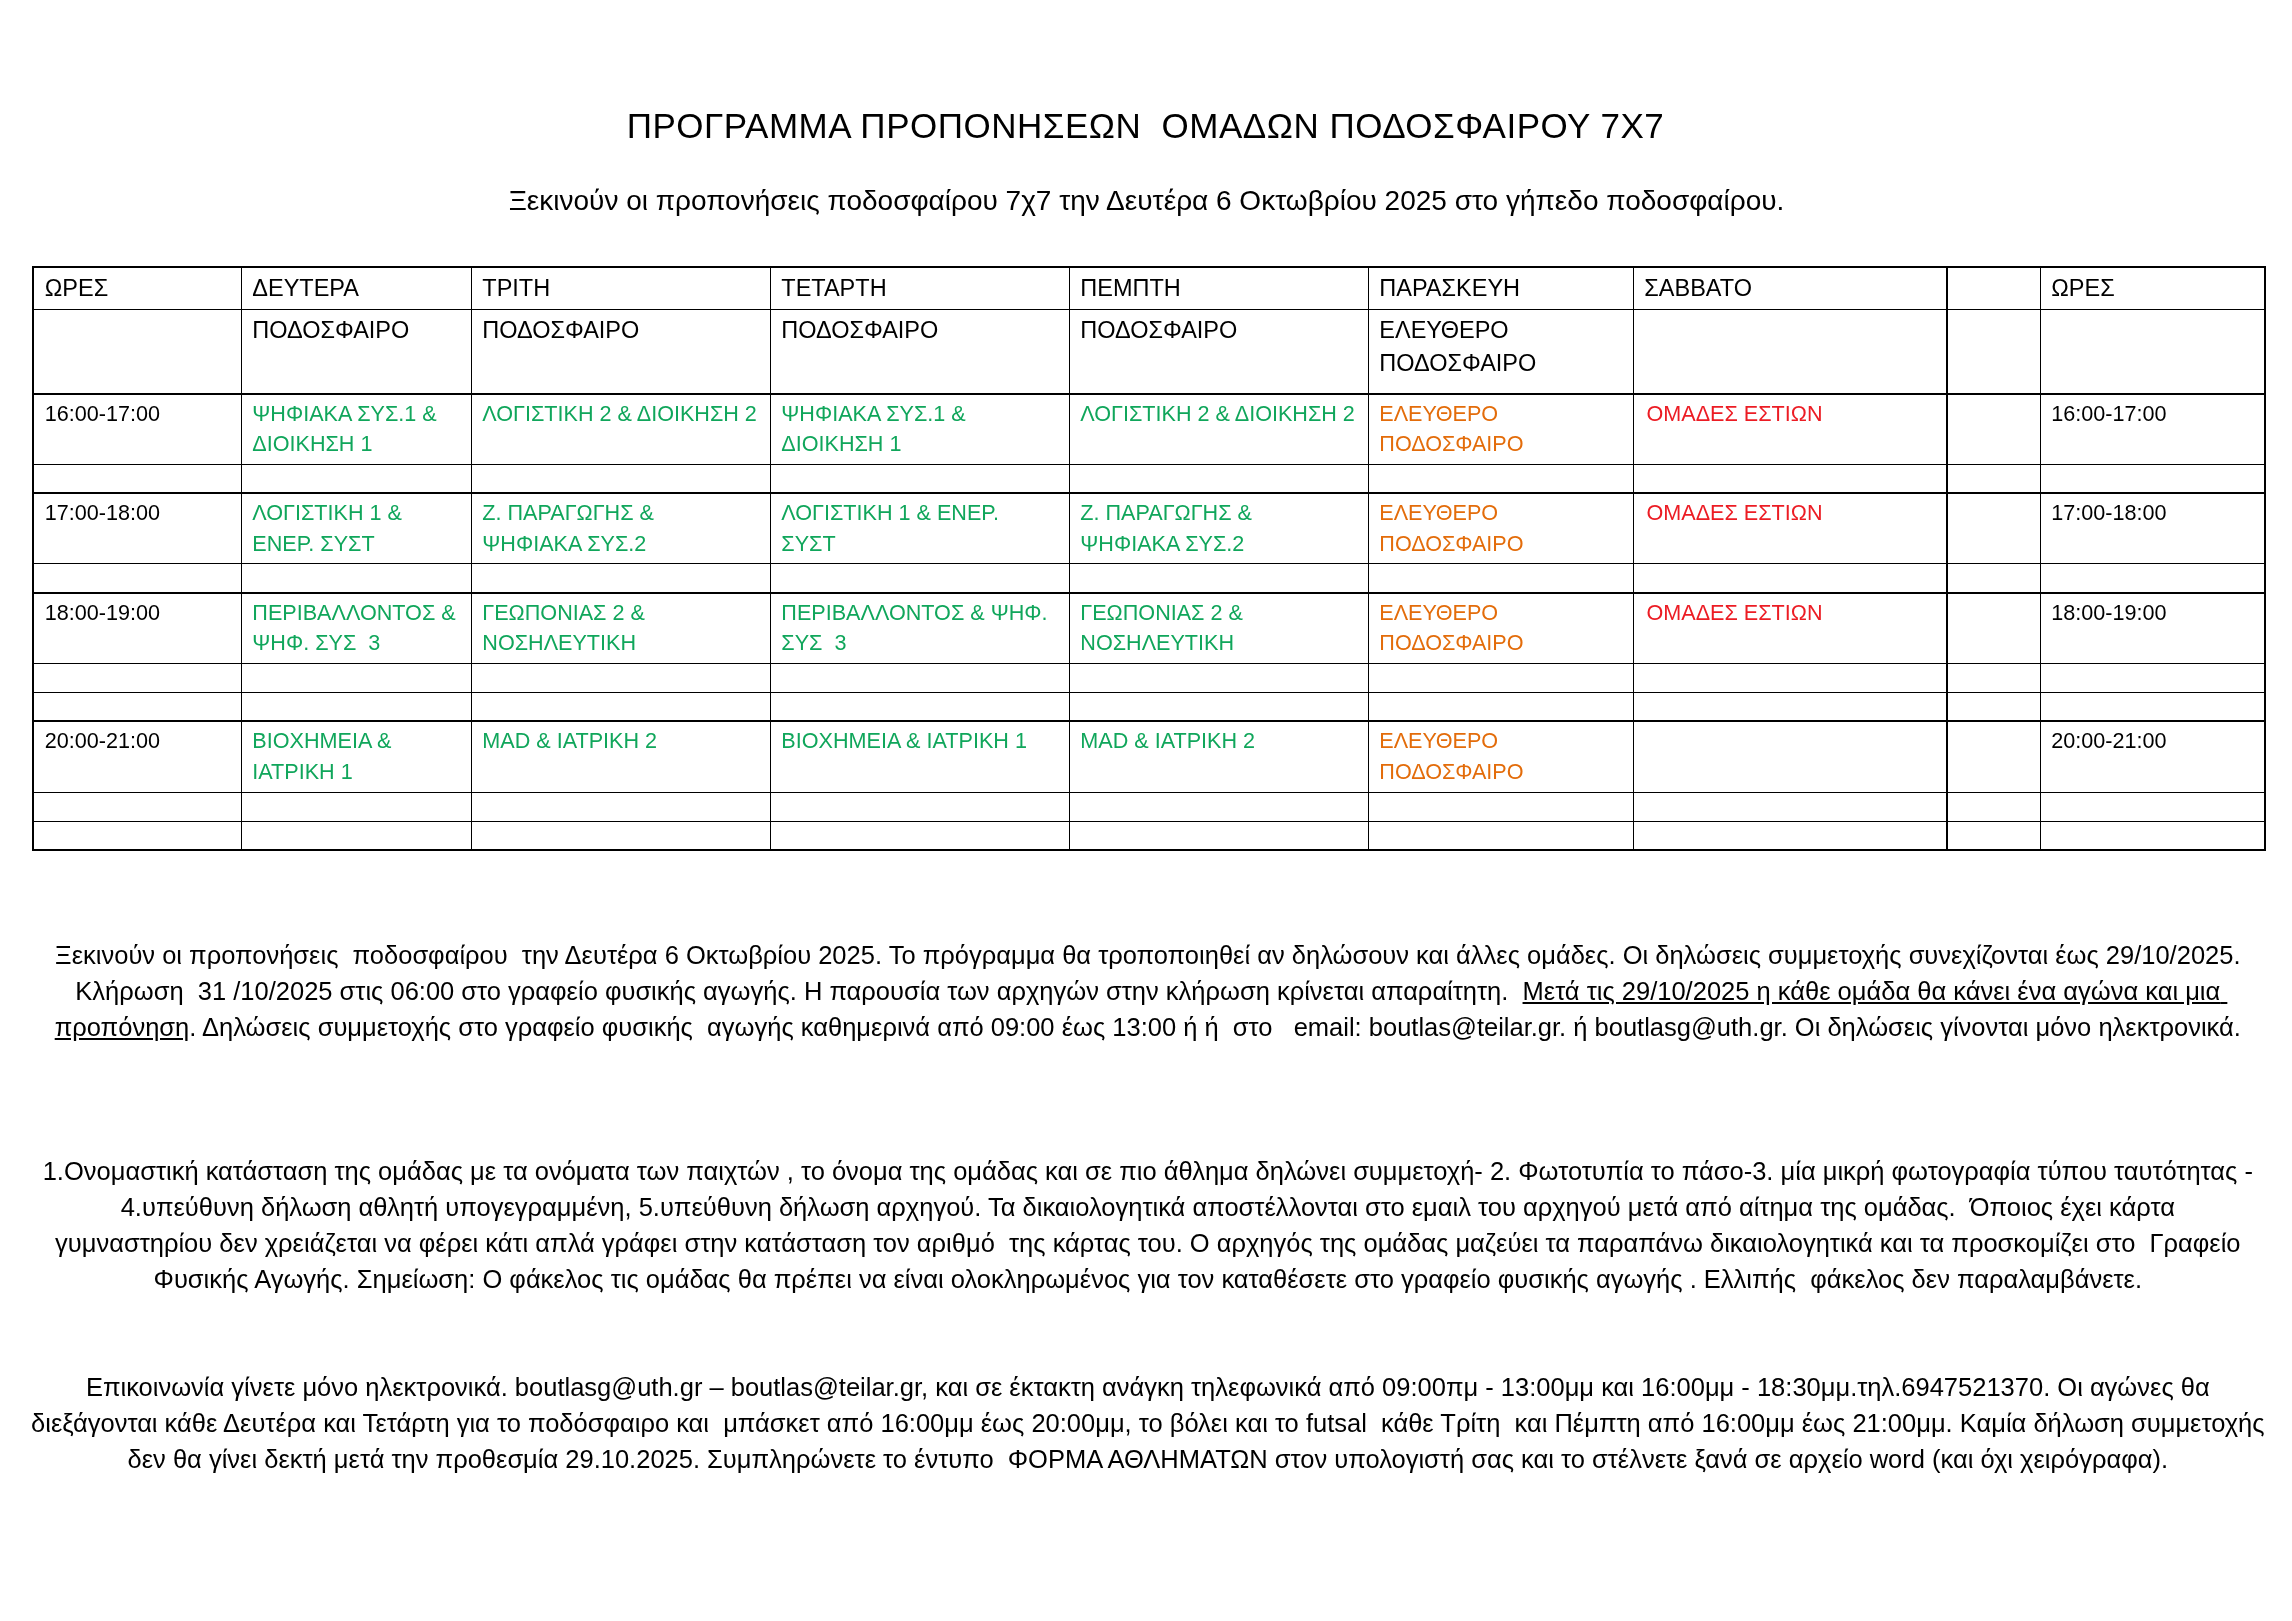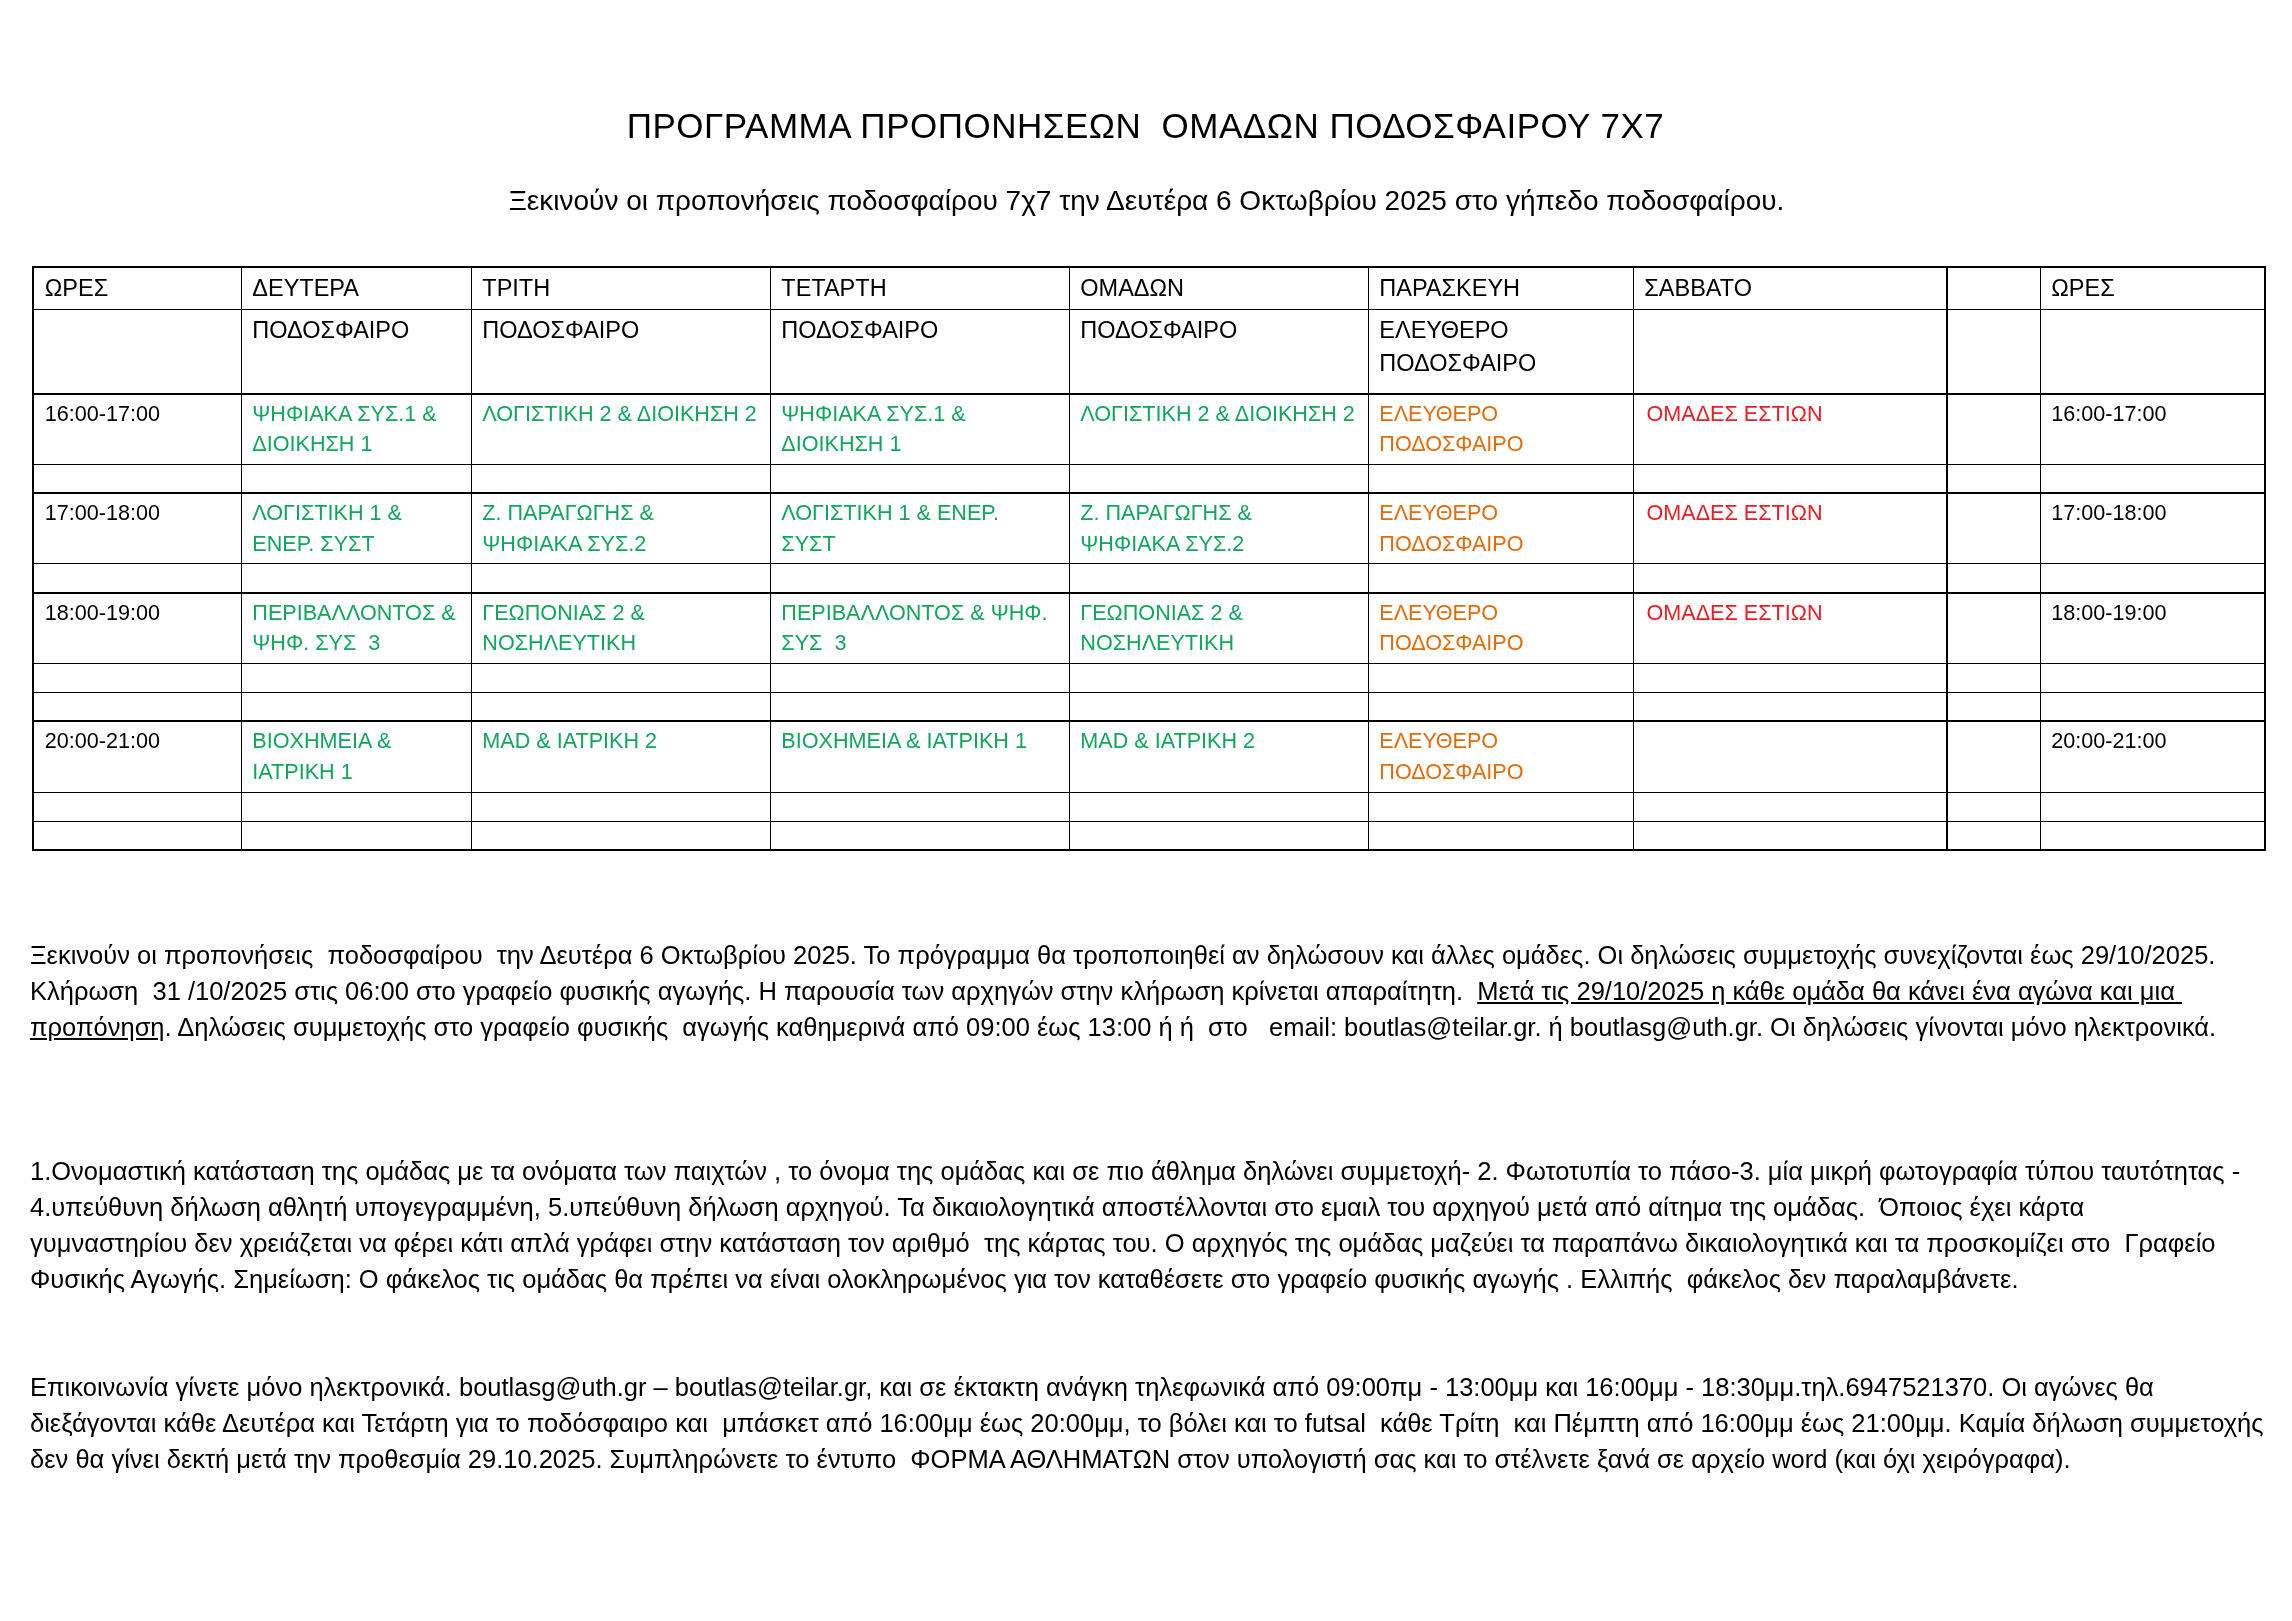--- a/index.html
+++ b/index.html
@@ -27,21 +27,21 @@
   tr.hdr-row th{height:41px;font-size:23.5px;}
   tr.sub-row td{height:84px;font-size:23.5px;border-bottom:2.9px solid #000;}
   tr.slot-row td{height:60px;font-size:21.6px;border-top:2.9px solid #000;}
   tr.spacer-row td{height:29px;}
   td.time{font-size:23.5px;color:#000;}
   td.c-green{color:var(--green);}
   td.c-orange{color:var(--orange);}
   td.c-red{color:var(--red);padding-left:13px;}
   td.small{font-size:18.6px;}
   .notes{
-    margin:13.7px 27.4px 0 30px;font-size:25.5px;line-height:36px;white-space:pre-wrap;
+    margin:13.7px 27.4px 0 30px;font-size:25.5px;line-height:36px;white-space:pre-wrap;text-align:center;
   }
   .notes p{margin:0;}
   .notes p.para2{margin-top:36px;}
   .uline{text-decoration:underline;}
 </style>
 </head>
 <body>
 
 <h1 class="doc-title">ΠΡΟΓΡΑΜΜΑ ΠΡΟΠΟΝΗΣΕΩΝ  ΟΜΑΔΩΝ ΠΟΔΟΣΦΑΙΡΟΥ 7Χ7</h1>
 <p class="doc-subtitle">Ξεκινούν οι προπονήσεις ποδοσφαίρου 7χ7 την Δευτέρα 6 Οκτωβρίου 2025 στο γήπεδο ποδοσφαίρου.</p>
@@ -57,21 +57,21 @@
     <col style="width:314px">
       <col style="width:93px">
       <col style="width:225px">
   </colgroup>
   <thead>
     <tr class="hdr-row">
       <th>ΩΡΕΣ</th>
       <th>ΔΕΥΤΕΡΑ</th>
       <th>ΤΡΙΤΗ</th>
       <th>ΤΕΤΑΡΤΗ</th>
-      <th>ΟΜΑΔΩΝ</th>
+      <th>ΠΕΜΠΤΗ</th>
       <th>ΠΑΡΑΣΚΕΥΗ</th>
       <th>ΣΑΒΒΑΤΟ</th>
       <th></th>
       <th>ΩΡΕΣ</th>
     </tr>
     <tr class="sub-row">
       <td></td>
       <td>ΠΟΔΟΣΦΑΙΡΟ</td>
       <td>ΠΟΔΟΣΦΑΙΡΟ</td>
       <td>ΠΟΔΟΣΦΑΙΡΟ</td>

